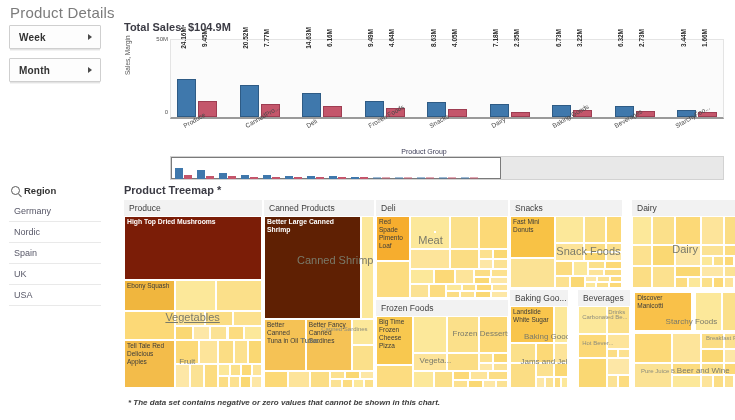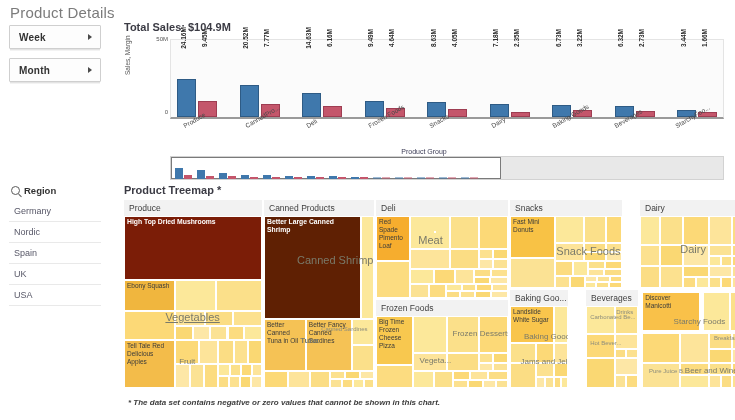--- a/index.html
+++ b/index.html
@@ -513,21 +513,21 @@
           <div class="cell" style="left: 54%; top: 83%; width: 13%; height: 17%; background: rgb(250, 216, 115);"></div>
           <div class="cell" style="left: 67%; top: 83%; width: 11%; height: 9%; background: rgb(253, 231, 166);"></div>
           <div class="cell" style="left: 78%; top: 83%; width: 11%; height: 9%; background: rgb(251, 226, 148);"></div>
           <div class="cell" style="left: 89%; top: 83%; width: 11%; height: 9%; background: rgb(252, 220, 128);"></div>
           <div class="cell" style="left: 67%; top: 92%; width: 10%; height: 8%; background: rgb(252, 232, 154);"></div>
           <div class="cell" style="left: 77%; top: 92%; width: 11%; height: 8%; background: rgb(251, 224, 138);"></div>
           <div class="cell" style="left: 88%; top: 92%; width: 12%; height: 8%; background: rgb(252, 217, 119);"></div>
           <div class="grouplabel" style="left: 36%; top: 40%; margin-left: 6px;">Snack Foods</div>
         </div>
       </div>
-      <div style="display: flex; gap: 18px;">
+      <div style="display: flex; gap: 10px;">
         <div class="tm-group" style="width: 58px; height: 98px;">
           <div class="tm-head">Baking Goo...</div>
           <div class="tm-body">
             <div class="cell" style="left: 0%; top: 0%; width: 76%; height: 45%; background: rgb(249, 197, 76);">
               <span class="ctext">Landslide White Sugar</span>
             </div>
             <div class="cell" style="left: 76%; top: 0%; width: 24%; height: 45%; background: rgb(252, 232, 154);"></div>
             <div class="cell" style="left: 0%; top: 45%; width: 45%; height: 25%; background: rgb(251, 224, 138);"></div>
             <div class="cell" style="left: 45%; top: 45%; width: 31%; height: 25%; background: rgb(252, 217, 119);"></div>
             <div class="cell" style="left: 76%; top: 45%; width: 24%; height: 25%; background: rgb(253, 228, 154);"></div>

